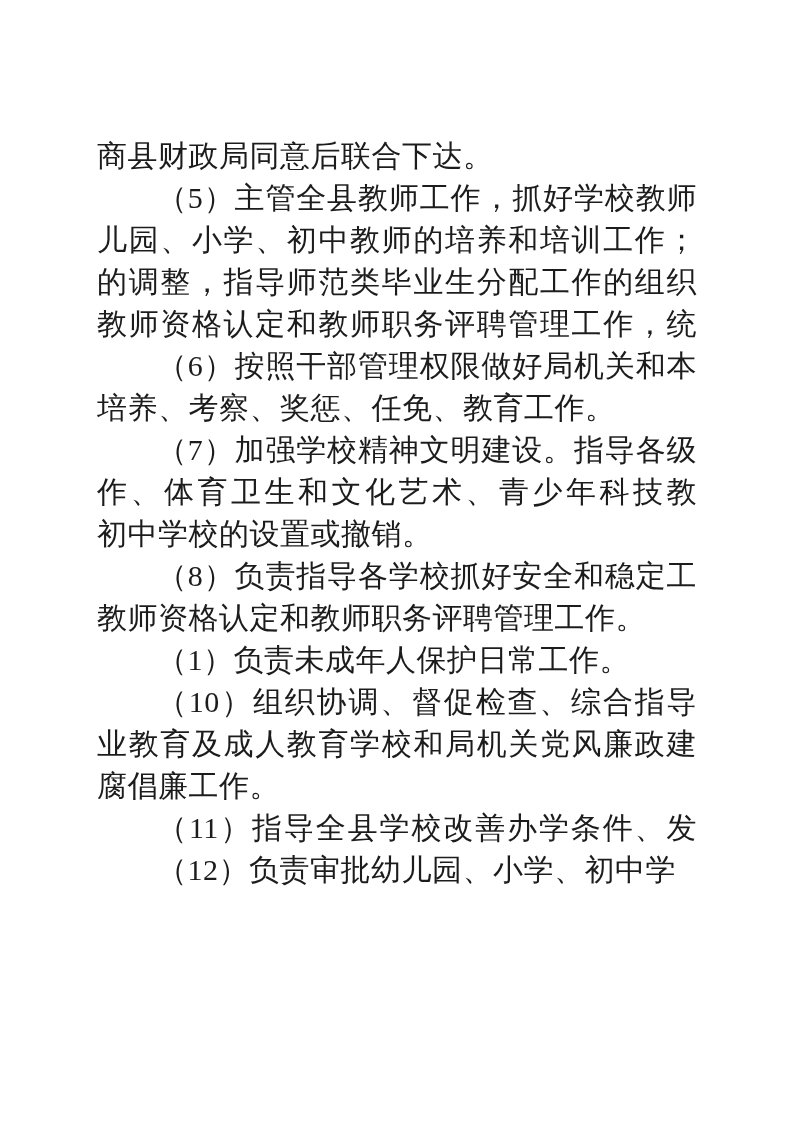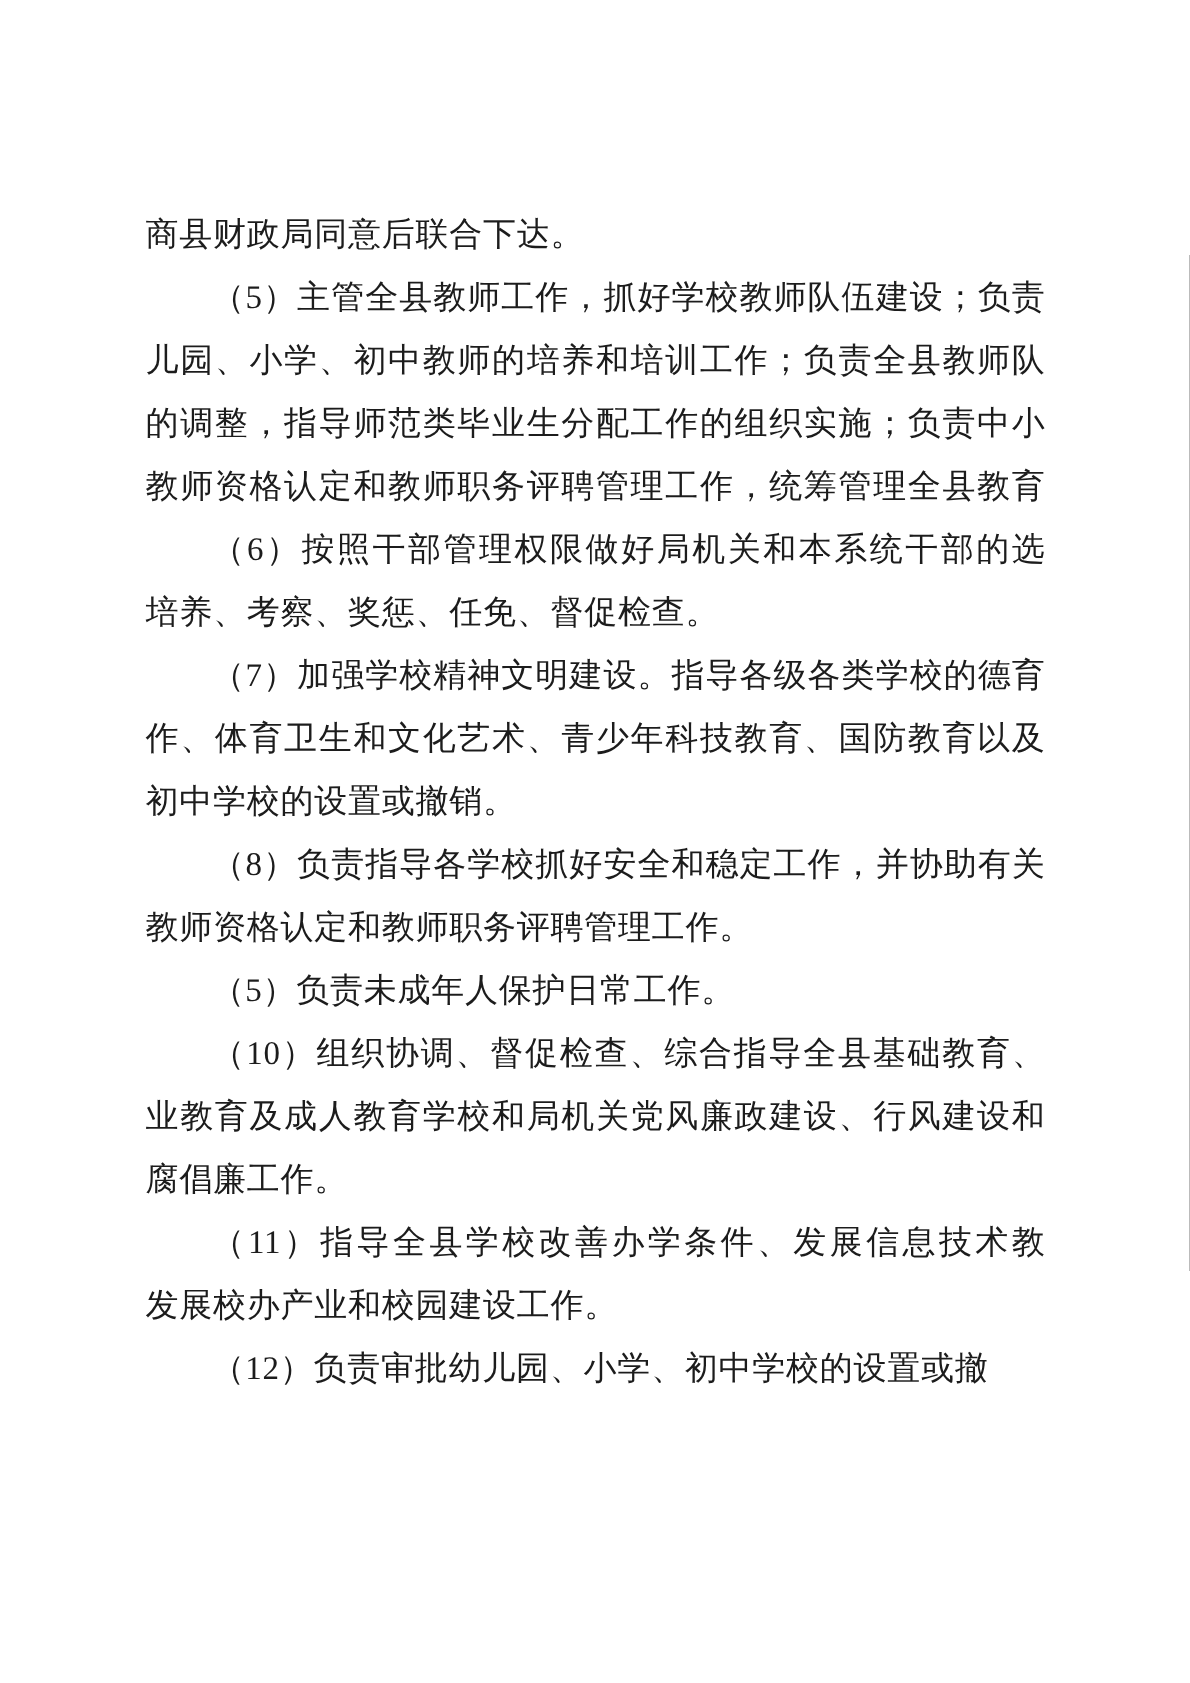--- a/index.html
+++ b/index.html
@@ -14,21 +14,21 @@
     background: #ffffff;
     margin: 0 auto;
     overflow: hidden;
   }
   .textblock {
     position: absolute;
     left: 97px;
     top: 135px;
     width: 600px;
     font-family: "Liberation Serif", "DejaVu Serif", serif;
-    font-size: 22px;
+    font-size: 30px;
     line-height: 42px;
     color: #1c1c1c;
     letter-spacing: 0.5px;
   }
   .line {
     height: 42px;
     overflow: hidden;
   }
   .line.full {
     text-align: justify;
@@ -42,27 +42,26 @@
 <body>
 
 <div class="page">
   <div class="textblock">
     <div class="line">商县财政局同意后联合下达。</div>
     <div class="line full indent">（5）主管全县教师工作，抓好学校教师队伍建设；负责幼</div>
     <div class="line full">儿园、小学、初中教师的培养和培训工作；负责全县教师队伍</div>
     <div class="line full">的调整，指导师范类毕业生分配工作的组织实施；负责中小学</div>
     <div class="line full">教师资格认定和教师职务评聘管理工作，统筹管理全县教育系</div>
     <div class="line full indent">（6）按照干部管理权限做好局机关和本系统干部的选拔、</div>
-    <div class="line">培养、考察、奖惩、任免、督促检查。</div>
+    <div class="line">培养、考察、奖惩、任免、教育工作。</div>
     <div class="line full indent">（7）加强学校精神文明建设。指导各级各类学校的德育工</div>
     <div class="line full">作、体育卫生和文化艺术、青少年科技教育、国防教育以及文</div>
     <div class="line">初中学校的设置或撤销。</div>
     <div class="line full indent">（8）负责指导各学校抓好安全和稳定工作，并协助有关部</div>
     <div class="line">教师资格认定和教师职务评聘管理工作。</div>
-    <div class="line indent">（5）负责未成年人保护日常工作。</div>
+    <div class="line indent">（1）负责未成年人保护日常工作。</div>
     <div class="line full indent">（10）组织协调、督促检查、综合指导全县基础教育、职</div>
     <div class="line full">业教育及成人教育学校和局机关党风廉政建设、行风建设和反</div>
     <div class="line">腐倡廉工作。</div>
     <div class="line full indent">（11）指导全县学校改善办学条件、发展信息技术教育、</div>
-    <div class="line">发展校办产业和校园建设工作。</div>
     <div class="line indent">（12）负责审批幼儿园、小学、初中学校的设置或撤销。</div>
   </div>
 </div>
 
 </body></html>

